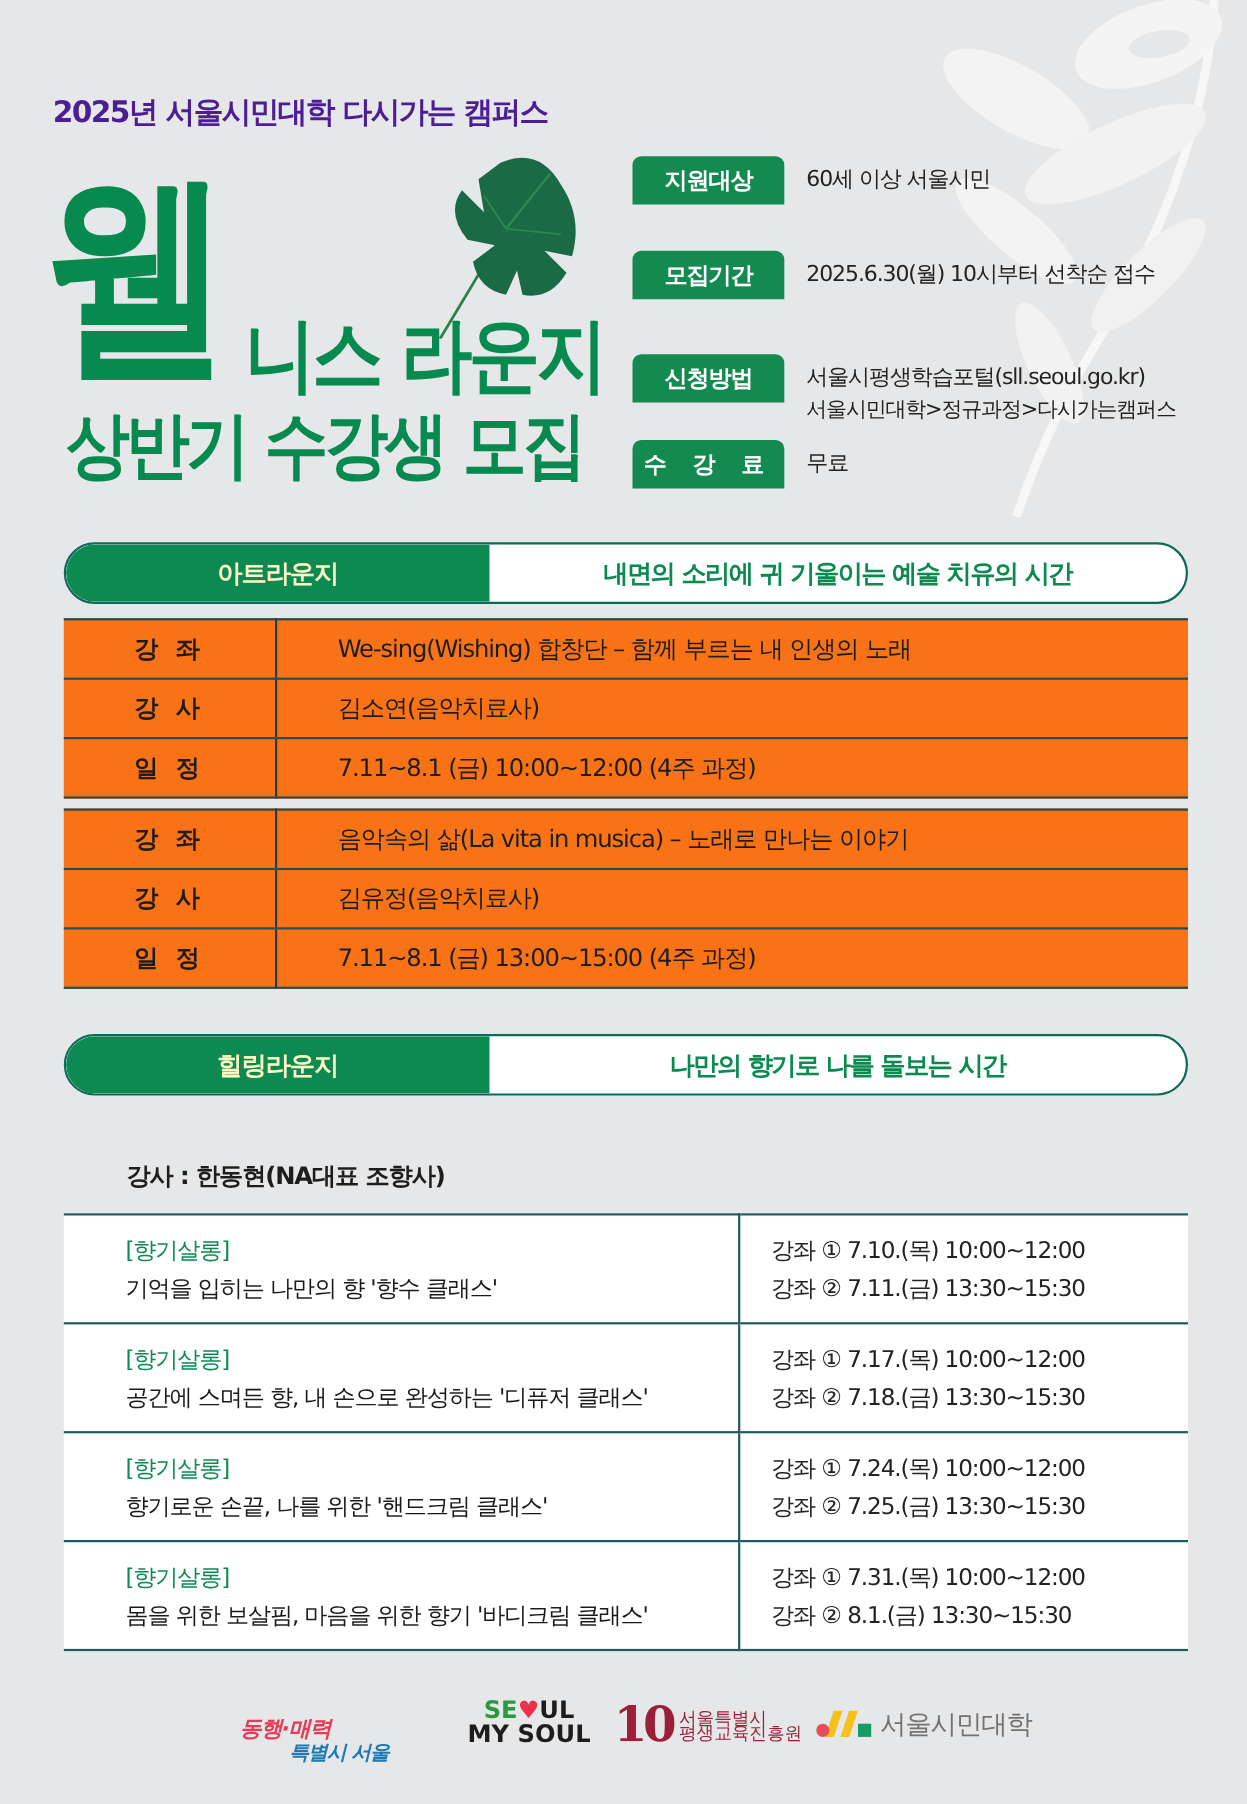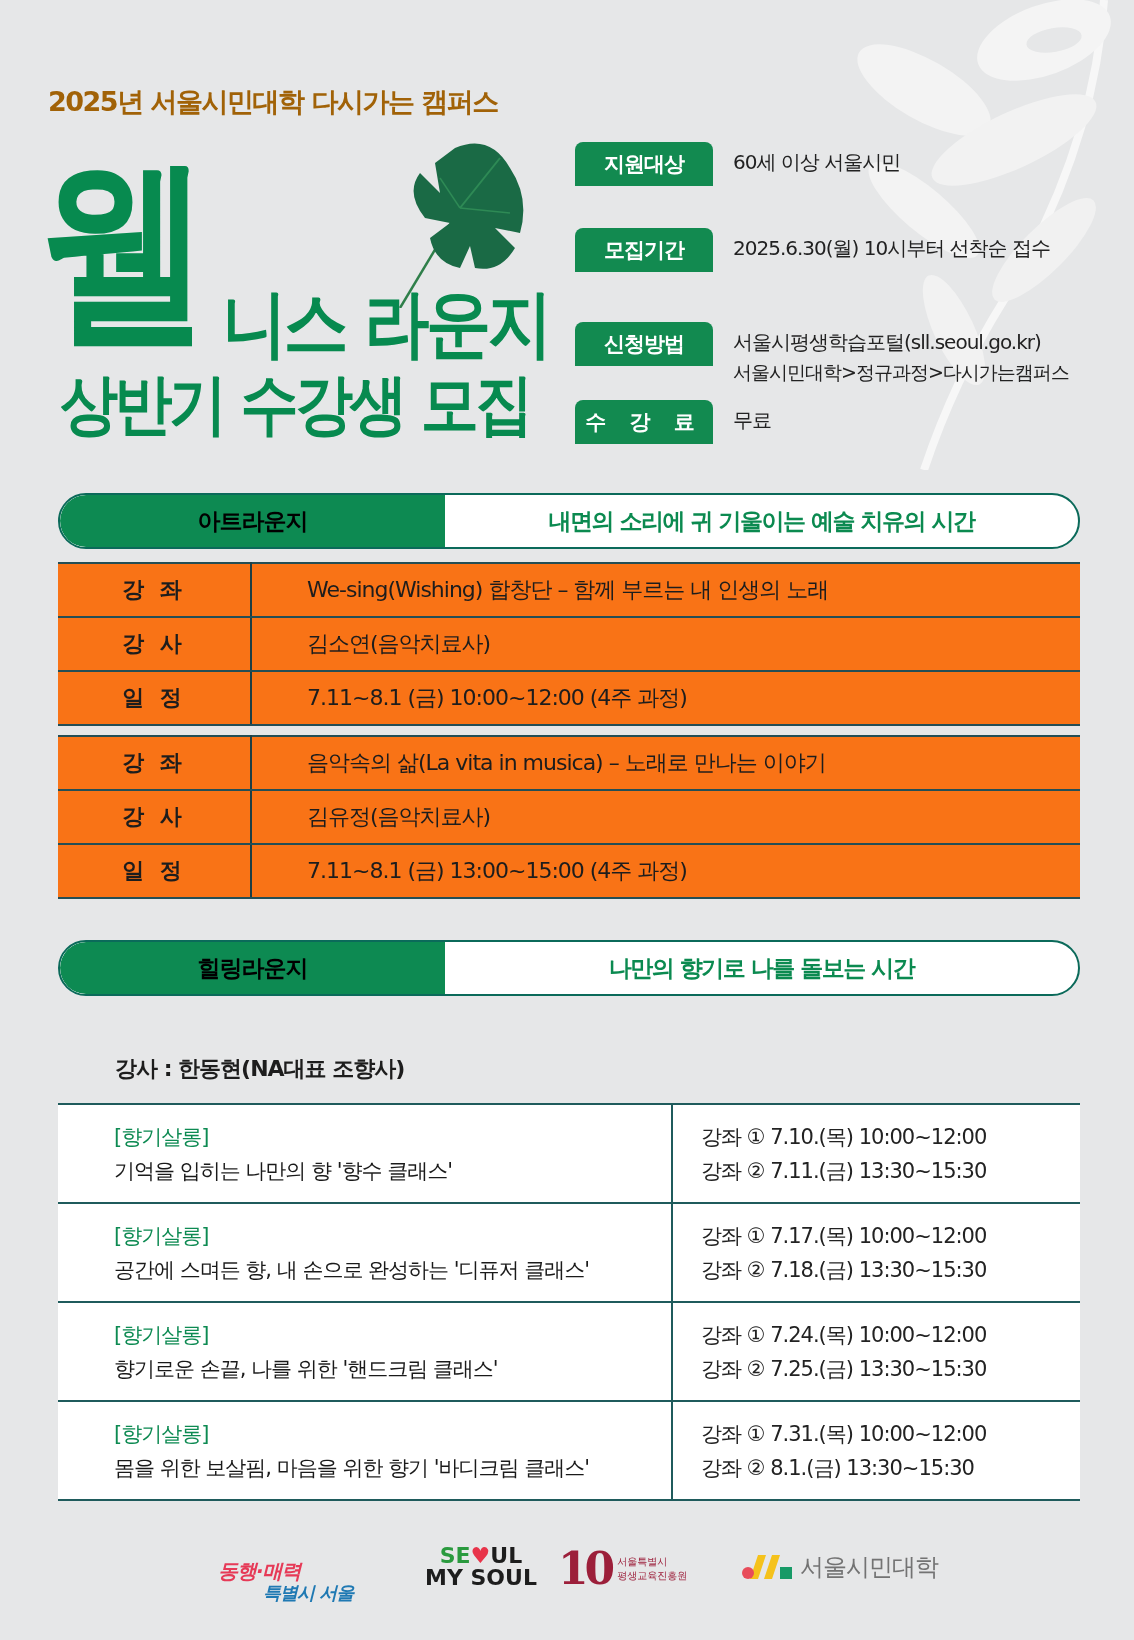--- a/index.html
+++ b/index.html
@@ -10,21 +10,21 @@
     color: #1d1d1d;
     position: relative;
   }
   .page { position: relative; width: 1134px; height: 1640px; }
 
   
   .deco-leaf { position: absolute; right: 0; top: 0; width: 330px; height: 470px; pointer-events: none; }
 
   .subtitle {
     position: absolute; left: 48px; top: 84px;
-    font-size: 27px; font-weight: bold; color: #a16207; letter-spacing: -1.5px;
+    font-size: 27px; font-weight: bold; color: #4c1d95; letter-spacing: -1.5px;
     font-family: "DejaVu Sans", sans-serif;
   }
   .hero-big {
     position: absolute; left: 40px; top: 150px;
     font-size: 200px; line-height: 1; font-weight: bold; color: #078a4f;
     letter-spacing: -10px;
     font-family: "DejaVu Sans", sans-serif;
     transform: scaleX(0.85); transform-origin: left top;
   }
   .hero-line2 {
@@ -49,21 +49,21 @@
   .info-label.spaced { letter-spacing: 8px; }
   .info-value { margin-left: 20px; font-size: 20px; color: #222; letter-spacing: -1px; line-height: 30px; padding-top: 5px; }
   .info-value .l2 { font-size: 19px; display: block; }
 
   .section-bar {
     position: absolute; left: 58px; width: 1022px; height: 56px;
     border: 2px solid #0b6a5a; border-radius: 28px; background: #fff;
     display: flex; overflow: hidden;
   }
   .section-bar .left {
-    width: 385px; background: #0d8a52; color: #000000; font-weight: bold; font-size: 23px;
+    width: 385px; background: #0d8a52; color: #fef9c3; font-weight: bold; font-size: 23px;
     display: flex; align-items: center; justify-content: center; letter-spacing: -1px;
     border-radius: 26px 0 0 26px;
   }
   .section-bar .right {
     flex: 1; color: #0b8a50; font-weight: bold; font-size: 23px;
     display: flex; align-items: center; justify-content: center; letter-spacing: -1.5px;
   }
 
   .course-table {
     position: absolute; left: 58px; width: 1022px; border-collapse: collapse; background: #f97316;
@@ -97,21 +97,21 @@
   .footer { position: absolute; top: 1535px; left: 0; width: 1134px; height: 80px; }
   .logo { position: absolute; display: flex; align-items: center; }
   .logo1 { left: 218px; top: 10px; flex-direction: column; align-items: flex-start; }
   .logo1 .a { color: #e63a57; font-size: 20px; font-weight: bold; font-style: italic; letter-spacing: -1px; margin-top: 13px; }
   .logo1 .b { color: #1f79b3; font-size: 18px; font-weight: bold; font-style: italic; margin-left: 45px; margin-top: -4px; letter-spacing: -1px; }
   .logo2 { left: 425px; top: 10px; flex-direction: column; font-weight: bold; font-size: 22px; line-height: 22px; letter-spacing: 0; font-family: "DejaVu Sans", sans-serif; }
   .logo2 .s1 { color: #2a9a3e; }
   .logo2 .h { color: #e8344a; }
   .logo3 { left: 558px; top: 8px; }
   .logo3 .ten { font-size: 44px; color: #9c1f3a; font-weight: bold; font-family: "DejaVu Serif", serif; letter-spacing: -4px; }
-  .logo3 .txt { font-size: 10px; color: #9c1f3a; margin-left: 6px; line-height: 14px; }
+  .logo3 .txt { font-size: 16px; color: #9c1f3a; margin-left: 6px; line-height: 14px; }
   .logo4 { left: 742px; top: 16px; }
   .logo4 .mark { display: flex; align-items: flex-end; margin-right: 6px; }
   .logo4 .name { font-size: 24px; color: #737373; letter-spacing: -1px; }
 </style>
 </head>
 <body>
 
 <div class="page">
 
   <svg class="deco-leaf" viewBox="0 0 330 470">

